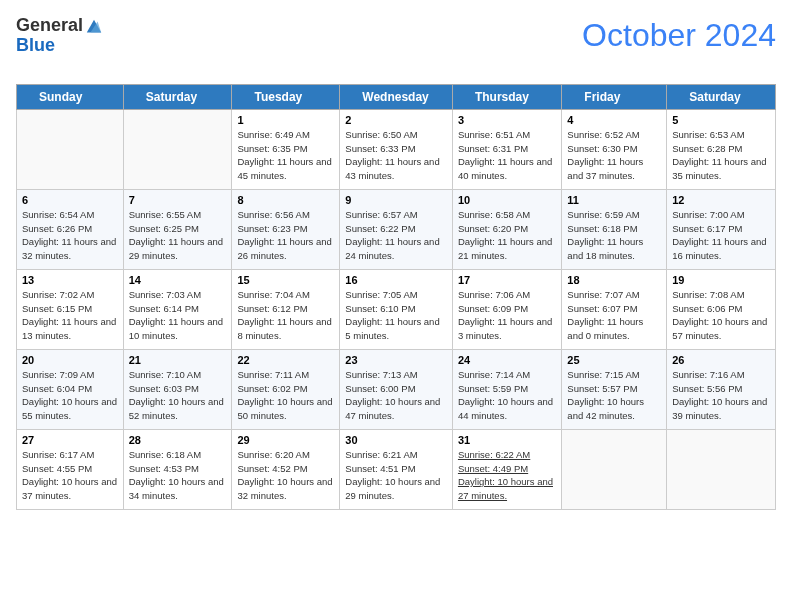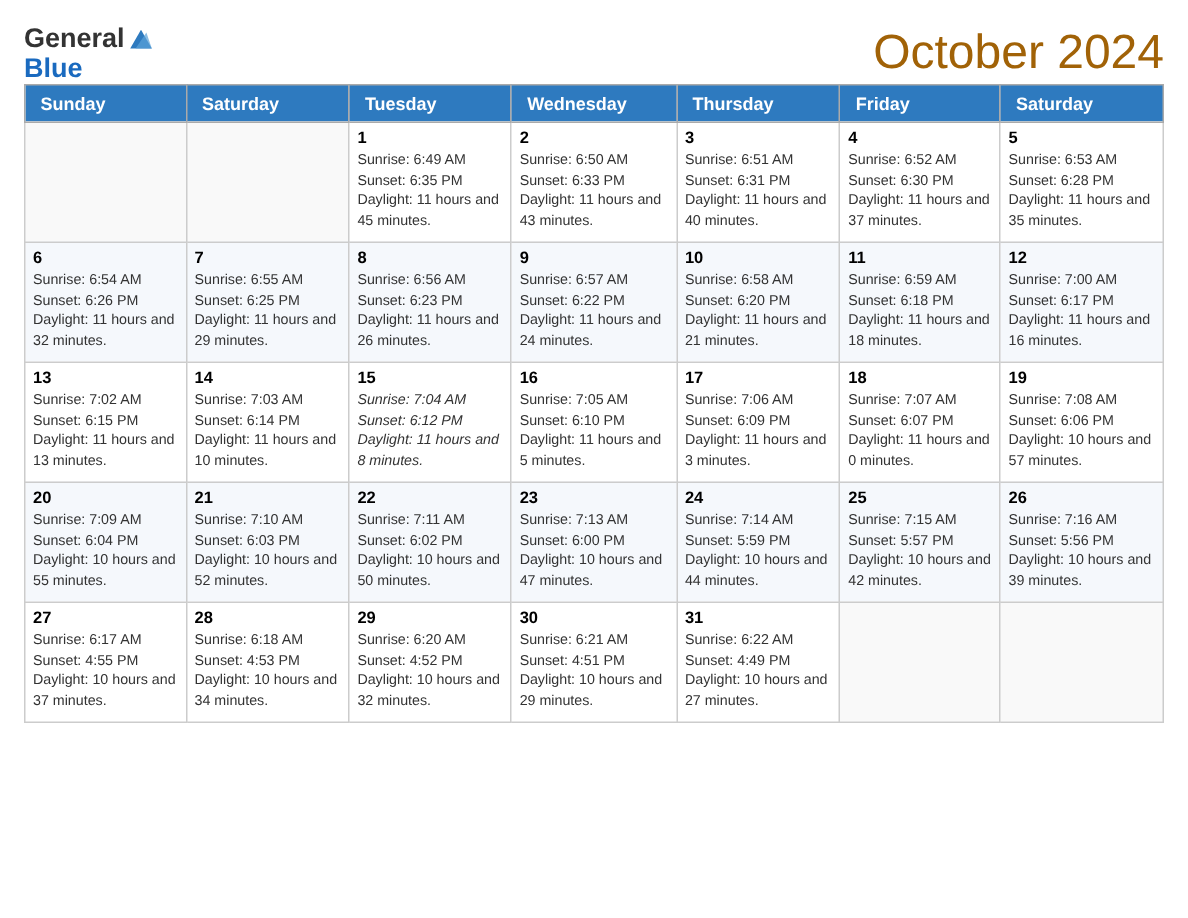--- a/index.html
+++ b/index.html
@@ -6,22 +6,22 @@
     body {
       font-family: Arial, sans-serif;
       background: #fff;
       width: 792px;
       min-height: 612px;
       padding: 16px;
     }
     .header {
       display: flex;
       justify-content: space-between;
-      align-items: flex-start;
-      margin-bottom: 0;
+      align-items: center;
+      margin-bottom: 28px;
     }
     .logo {
       display: flex;
       align-items: center;
     }
     .logo-text {
       display: flex;
       flex-direction: column;
       font-size: 18px;
       font-weight: bold;
@@ -35,35 +35,35 @@
       margin-left: 2px;
       align-self: flex-start;
       margin-top: 2px;
     }
     .title-block {
       text-align: right;
     }
     .month-title {
       font-size: 32px;
       font-weight: normal;
-      color: #a16207;
+      color: #3b82f6;
     }
     .subtitle {
       font-size: 14px;
       color: #555;
     }
     table {
       width: 100%;
       border-collapse: collapse;
       font-size: 10px;
     }
     thead tr th {
       background: #2e7abf;
       color: #fff;
-      padding: 5px 10px;
+      padding: 5px 22px;
       text-align: left;
       font-size: 12px;
       font-weight: bold;
       border: 1px solid #aaa;
     }
     tbody tr td {
       border: 1px solid #ccc;
       vertical-align: top;
       padding: 4px 5px;
       height: 80px;
@@ -208,21 +208,21 @@
 Daylight: 11 hours and 13 minutes.</div>
         </td>
         <td>
           <span class="day-num">14</span>
           <div class="day-info" style="white-space: pre-line;">Sunrise: 7:03 AM
 Sunset: 6:14 PM
 Daylight: 11 hours and 10 minutes.</div>
         </td>
         <td>
           <span class="day-num">15</span>
-          <div class="day-info" style="white-space: pre-line; font-style: italic;">Sunrise: 7:04 AM
+          <div class="day-info" style="white-space: pre-line;">Sunrise: 7:04 AM
 Sunset: 6:12 PM
 Daylight: 11 hours and 8 minutes.</div>
         </td>
         <td>
           <span class="day-num">16</span>
           <div class="day-info" style="white-space: pre-line;">Sunrise: 7:05 AM
 Sunset: 6:10 PM
 Daylight: 11 hours and 5 minutes.</div>
         </td>
         <td>
@@ -308,21 +308,21 @@
 Daylight: 10 hours and 32 minutes.</div>
         </td>
         <td>
           <span class="day-num">30</span>
           <div class="day-info" style="white-space: pre-line;">Sunrise: 6:21 AM
 Sunset: 4:51 PM
 Daylight: 10 hours and 29 minutes.</div>
         </td>
         <td>
           <span class="day-num">31</span>
-          <div class="day-info" style="white-space: pre-line;">Sunrise: 6:22 AM
+          <div class="day-info" style="white-space: pre-line; text-decoration: underline;">Sunrise: 6:22 AM
 Sunset: 4:49 PM
 Daylight: 10 hours and 27 minutes.</div>
         </td>
         <td class="empty-cell"></td>
         <td class="empty-cell"></td>
       </tr>
     </tbody>
 </table>
 
 </body></html>

